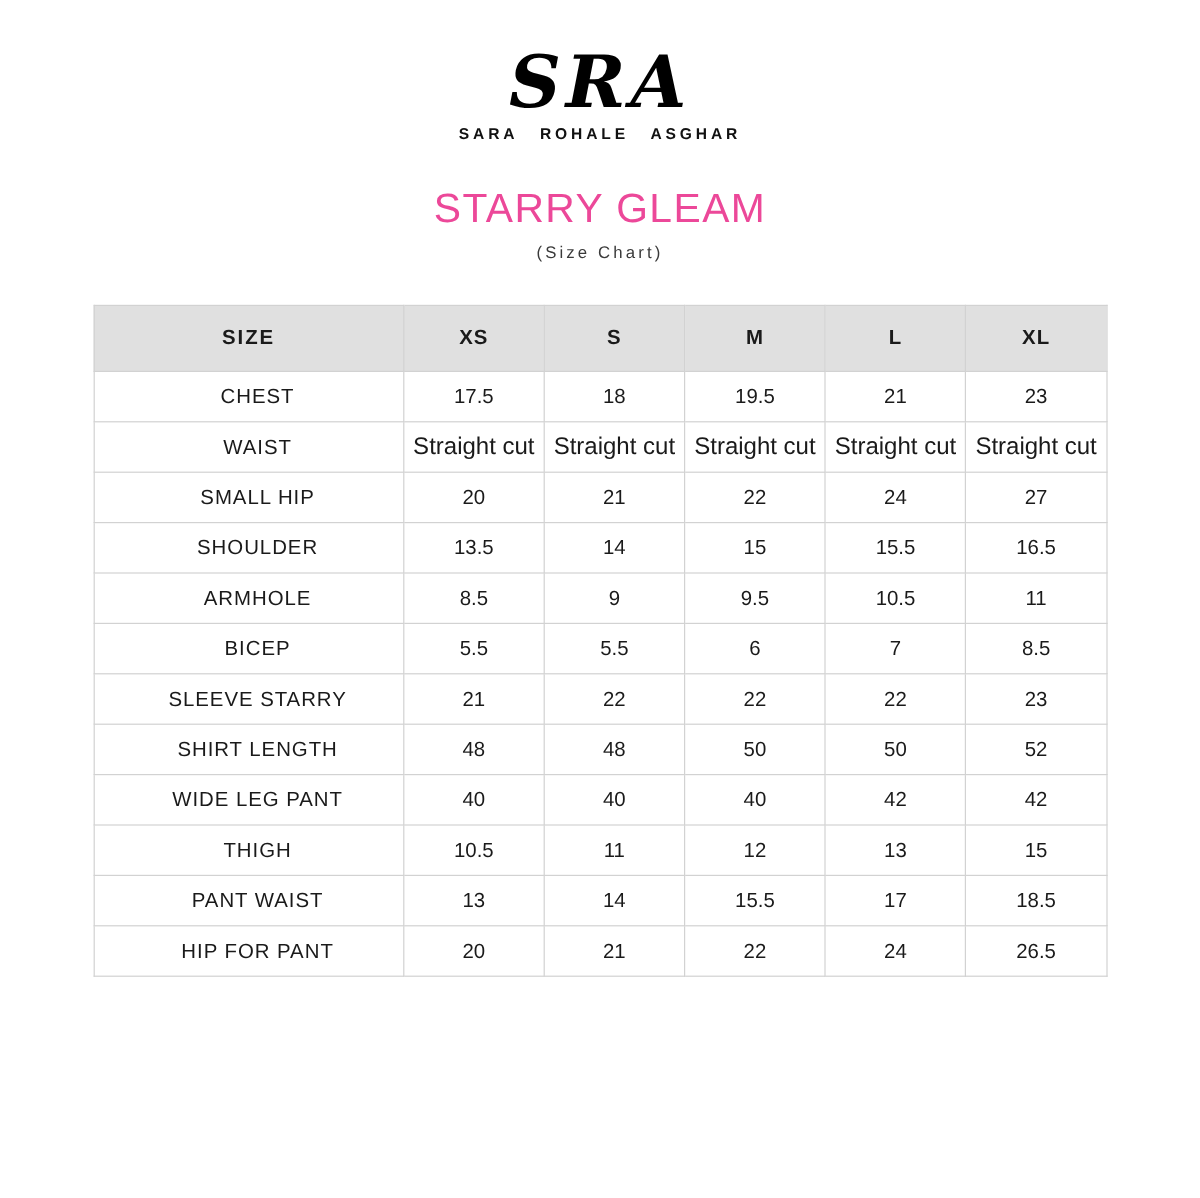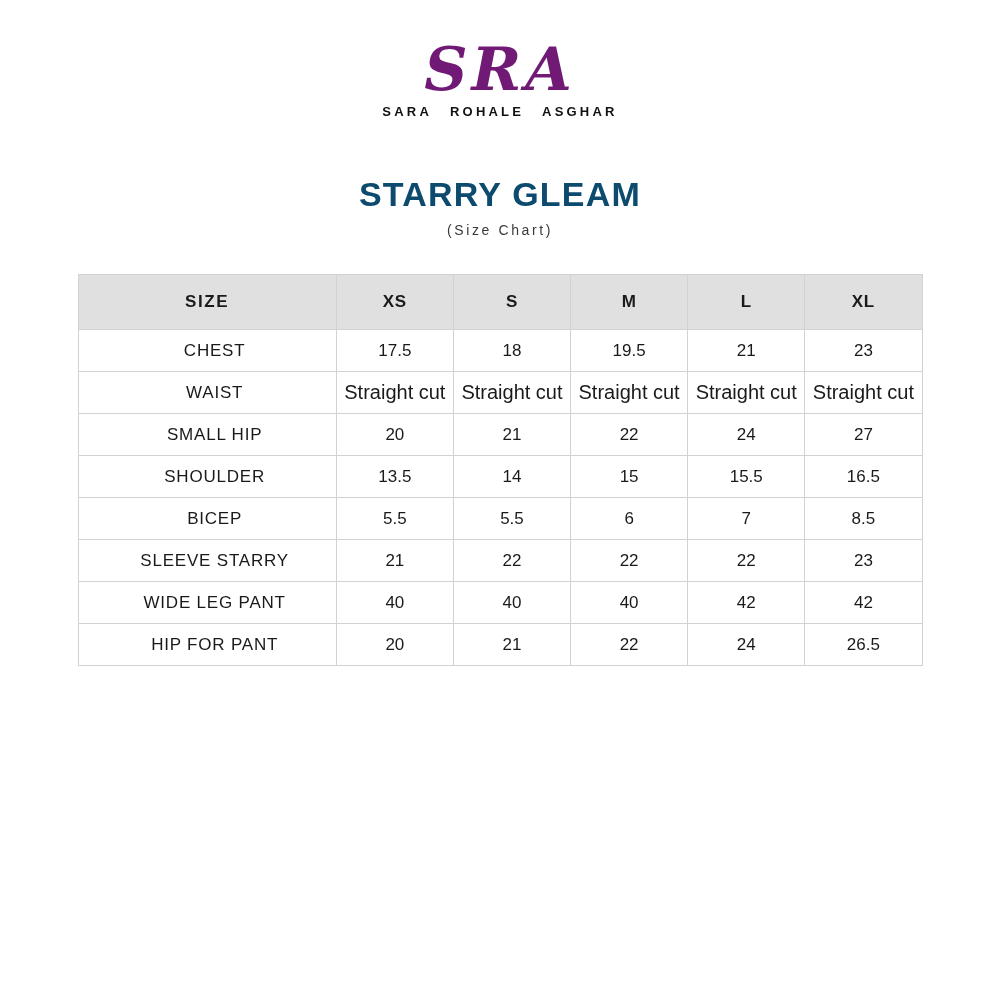--- a/index.html
+++ b/index.html
@@ -28,40 +28,40 @@
     text-align: center;
     padding-top: 36px;
   }
   .brand-mark {
     font-family: "DejaVu Serif", serif;
     font-style: italic;
     font-size: 60px;
     line-height: 66px;
     letter-spacing: 4px;
     font-weight: 700;
-    color: #701a75;
+    color: #000000;
   }
   .brand-name {
     font-family: "Liberation Sans", sans-serif;
     font-size: 13px;
     letter-spacing: 3.2px;
     color: #111111;
     margin-top: 2px;
     font-weight: 600;
   }
   .brand-name span { margin: 0 9px; }
 
   
   .title {
     text-align: center;
     font-size: 34px;
     letter-spacing: 1.2px;
-    font-weight: 700;
-    margin-top: 56px;
-    color: #0c4a6e;
+    font-weight: 400;
+    margin-top: 36px;
+    color: #ec4899;
   }
   .subtitle {
     text-align: center;
     font-size: 14px;
     letter-spacing: 2.6px;
     color: #3a3a3a;
     margin-top: 8px;
     font-weight: 400;
   }
 
@@ -169,44 +169,76 @@
           </tr>
           <tr>
             <td class="row-label">SHOULDER</td>
             <td class="">13.5</td>
             <td class="">14</td>
             <td class="">15</td>
             <td class="">15.5</td>
             <td class="">16.5</td>
           </tr>
           <tr>
+            <td class="row-label">ARMHOLE</td>
+            <td class="">8.5</td>
+            <td class="">9</td>
+            <td class="">9.5</td>
+            <td class="">10.5</td>
+            <td class="">11</td>
+          </tr>
+          <tr>
             <td class="row-label">BICEP</td>
             <td class="">5.5</td>
             <td class="">5.5</td>
             <td class="">6</td>
             <td class="">7</td>
             <td class="">8.5</td>
           </tr>
           <tr>
             <td class="row-label">SLEEVE STARRY</td>
             <td class="">21</td>
             <td class="">22</td>
             <td class="">22</td>
             <td class="">22</td>
             <td class="">23</td>
           </tr>
           <tr>
+            <td class="row-label">SHIRT LENGTH</td>
+            <td class="">48</td>
+            <td class="">48</td>
+            <td class="">50</td>
+            <td class="">50</td>
+            <td class="">52</td>
+          </tr>
+          <tr>
             <td class="row-label">WIDE LEG PANT</td>
             <td class="">40</td>
             <td class="">40</td>
             <td class="">40</td>
             <td class="">42</td>
             <td class="">42</td>
           </tr>
           <tr>
+            <td class="row-label">THIGH</td>
+            <td class="">10.5</td>
+            <td class="">11</td>
+            <td class="">12</td>
+            <td class="">13</td>
+            <td class="">15</td>
+          </tr>
+          <tr>
+            <td class="row-label">PANT WAIST</td>
+            <td class="">13</td>
+            <td class="">14</td>
+            <td class="">15.5</td>
+            <td class="">17</td>
+            <td class="">18.5</td>
+          </tr>
+          <tr>
             <td class="row-label">HIP FOR PANT</td>
             <td class="">20</td>
             <td class="">21</td>
             <td class="">22</td>
             <td class="">24</td>
             <td class="">26.5</td>
           </tr>
         </tbody>
     </table>
   </div>

